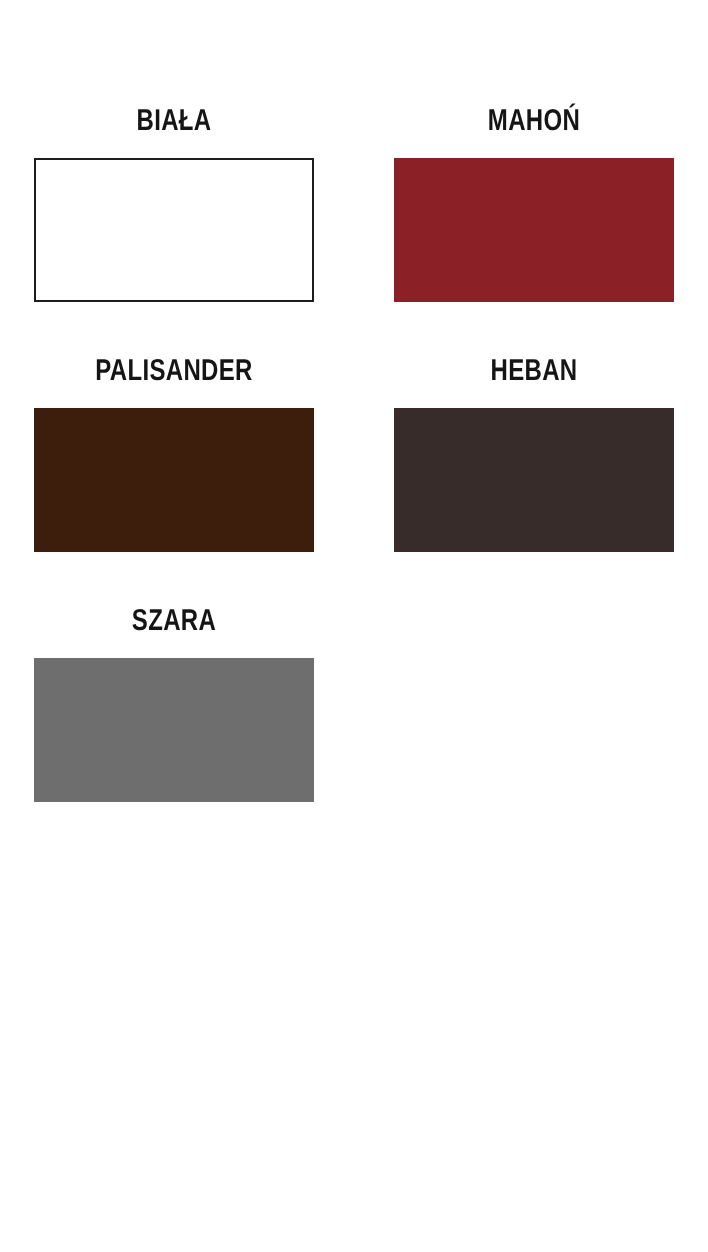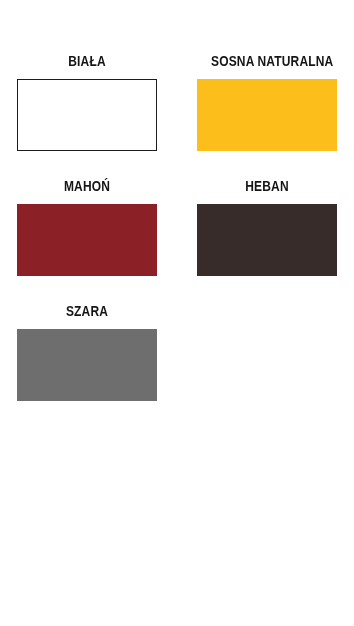--- a/index.html
+++ b/index.html
@@ -67,33 +67,33 @@
 <body>
 
 <div id="palette">
 
   <div class="swatch-cell">
     <div class="swatch-label">BIAŁA</div>
     <div class="swatch-chip bordered" style="background-color: rgb(255, 255, 255);"></div>
   </div>
 
 
-  <div class="swatch-cell">
-    <div class="swatch-label">SOSNA NATURALNA</div>
-    <div class="swatch-chip" style="background-color: rgb(251, 190, 27);"></div>
-  </div>
 
 
 
 
   <div class="swatch-cell">
     <div class="swatch-label">MAHOŃ</div>
     <div class="swatch-chip" style="background-color: rgb(139, 32, 39);"></div>
   </div>
 
+  <div class="swatch-cell">
+    <div class="swatch-label">PALISANDER</div>
+    <div class="swatch-chip" style="background-color: rgb(61, 29, 12);"></div>
+  </div>
 
   <div class="swatch-cell">
     <div class="swatch-label">HEBAN</div>
     <div class="swatch-chip" style="background-color: rgb(56, 44, 43);"></div>
   </div>
 
   <div class="swatch-cell">
     <div class="swatch-label">SZARA</div>
     <div class="swatch-chip" style="background-color: rgb(110, 110, 110);"></div>
   </div>

